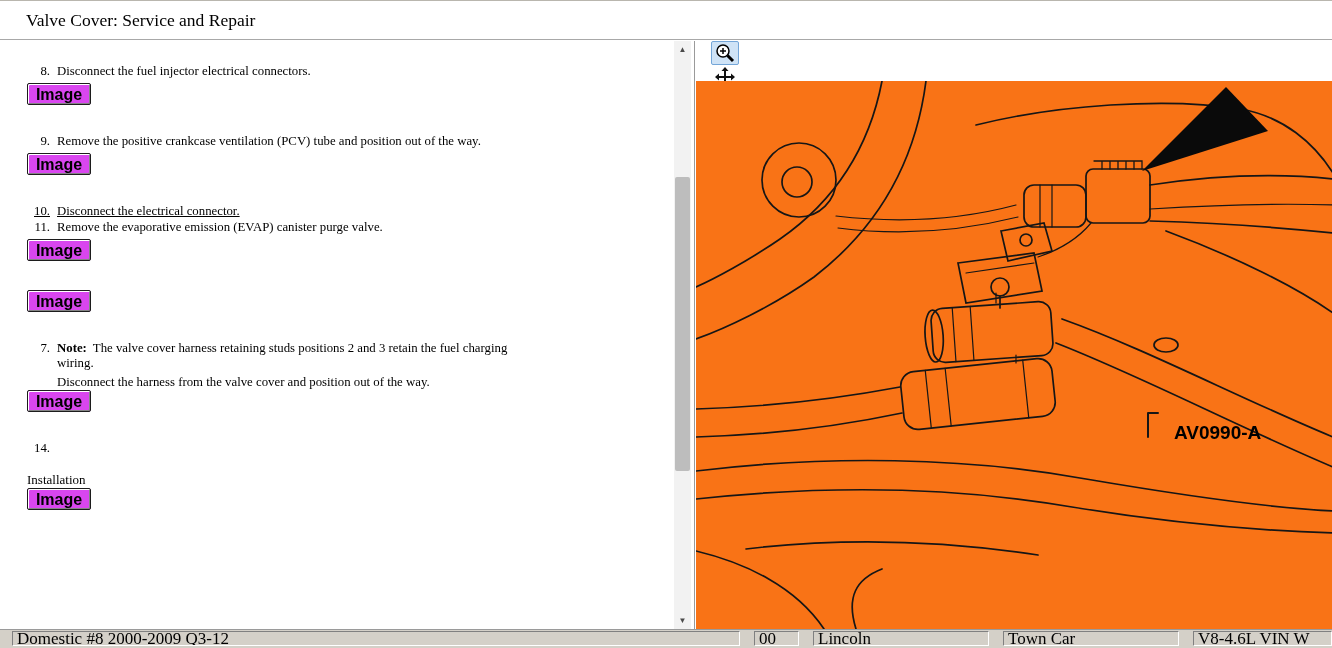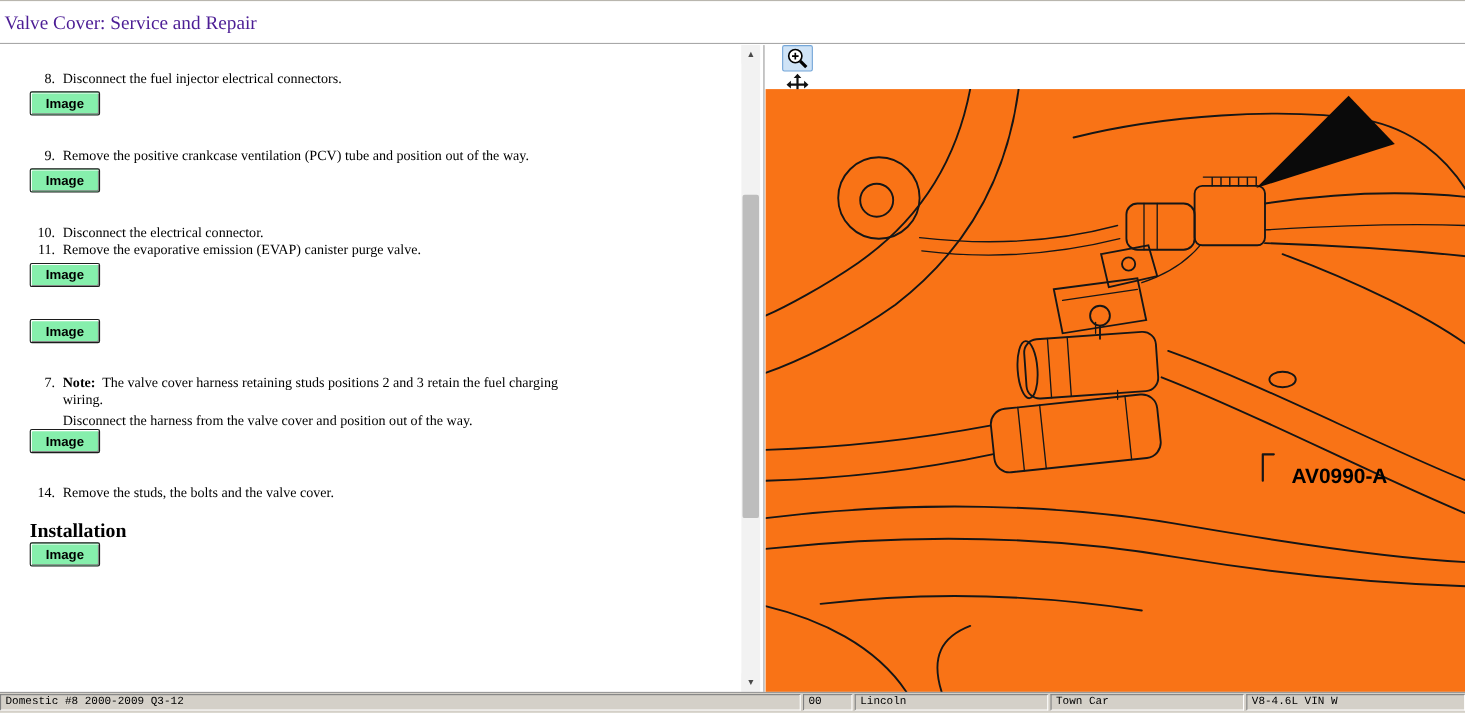--- a/index.html
+++ b/index.html
@@ -2,35 +2,35 @@
 <html><head>
 <meta charset="utf-8">
 <style>
   html,body{margin:0;padding:0;width:1332px;height:648px;overflow:hidden;
     background:#d4d0c8;font-family:"Liberation Serif",serif;}
   .window{position:absolute;inset:0;background:#fff;}
 
   
   .titlebar{position:absolute;left:0;top:0;width:1332px;height:40px;background:#fff;
     border-top:1px solid #b9b6ae;border-bottom:1px solid #a8a8a8;box-sizing:border-box;}
-  .titlebar .title{font-size:17.5px;line-height:38px;padding-left:4px;color:#4c1d95;}
+  .titlebar .title{font-size:17.5px;line-height:38px;padding-left:26px;color:#000000;}
 
   
   .left-panel{position:absolute;left:0;top:41px;width:674px;height:588px;background:#fff;
     overflow:hidden;box-sizing:border-box;padding-top:23px;font-size:12.8px;color:#000;}
   .step{display:flex;margin-bottom:4px;line-height:15px;}
-  .step.tight{margin-bottom:1px;}
+  .step.tight{margin-bottom:1px;text-decoration:underline;}
   .step-num{width:50px;text-align:right;flex:0 0 50px;}
   .step-body{margin-left:7px;max-width:486px;}
   .step-body b{margin-right:6px;}
   .step-cont{padding-left:57px;line-height:15px;max-width:486px;}
-  .install-head{font-weight:bold;margin:16px 0 0 27px;font-size:18px;}
-  .img-btn{display:block;margin:0 0 29px 27px;width:64px;height:22px;background:#86efac;
+  .install-head{font-weight:normal;margin:16px 0 0 27px;font-size:13px;}
+  .img-btn{display:block;margin:0 0 29px 27px;width:64px;height:22px;background:#d946ef;
     border:1px solid #1c1c1c;box-shadow:inset 1px 1px 0 #fff,inset -1px -1px 0 #848484;
-    font-family:"Liberation Sans",sans-serif;font-size:12px;font-weight:bold;color:#000;
+    font-family:"Liberation Sans",sans-serif;font-size:16px;font-weight:bold;color:#000;
     text-align:center;line-height:19px;cursor:default;border-radius:2px;}
 
   
   .scrollbar{position:absolute;left:674px;top:41px;width:17px;height:588px;background:#f2f2f2;}
   .sb-arrow{position:absolute;left:0;width:17px;height:17px;background:#f2f2f2;
     color:#4a4a4a;font-size:8px;text-align:center;line-height:17px;font-family:"Liberation Sans",sans-serif;}
   .sb-arrow.up{top:0;}
   .sb-arrow.down{bottom:0;}
   .sb-thumb{position:absolute;left:1px;top:136px;width:15px;height:294px;background:#bdbdbd;border-radius:2px;}
 
@@ -42,23 +42,23 @@
     background:transparent;border:1px solid transparent;padding:0;cursor:default;}
   .tb-btn.selected{background:#cfe3f6;border:1px solid #74a6d8;border-radius:2px;}
   .tb-btn.gap{margin-left:14px;}
   .tb-btn svg{display:block;}
   .diagram-area{position:absolute;left:1px;top:40px;right:0;bottom:0;background:#f97316;overflow:hidden;}
   .diagram-area svg{display:block;}
 
   
   .statusbar{position:absolute;left:0;top:629px;width:1332px;height:19px;background:#d4d0c8;
     border-top:1px solid #9a9a9a;box-sizing:border-box;display:flex;}
-  .sb-cell{box-sizing:border-box;height:15px;margin:1px 2px 0 0;border:1px solid;
+  .sb-cell{box-sizing:border-box;height:15px;margin:1px 2px 0 12px;border:1px solid;
     border-color:#808080 #fff #fff #808080;padding:0 4px;background:#d4d0c8;
-    font-family:Liberation Mono, monospace;font-size:10px;line-height:13px;color:#000;
+    font-family:Liberation Serif, serif;font-size:17px;line-height:13px;color:#000;
     white-space:nowrap;overflow:hidden;}
   .sb-c1{flex:0 0 728px;}
   .sb-c2{flex:0 0 45px;}
   .sb-c3{flex:0 0 176px;}
   .sb-c4{flex:0 0 176px;}
   .sb-c5{flex:1 1 auto;margin-right:0;}
 </style>
 </head>
 <body>
 
@@ -96,21 +96,20 @@
 
     <div class="step">
       <span class="step-num">7.</span>
       <span class="step-body"><b>Note:</b><span>The valve cover harness retaining studs positions 2 and 3 retain the fuel charging wiring.</span></span>
     </div>
     <div class="step-cont">Disconnect the harness from the valve cover and position out of the way.</div>
     <button class="img-btn">Image</button>
 
     <div class="step">
       <span class="step-num">14.</span>
-      <span class="step-body">Remove the studs, the bolts and the valve cover.</span>
     </div>
 
     <div class="install-head">Installation</div>
     <button class="img-btn">Image</button>
   </div>
 
   <div class="scrollbar">
     <div class="sb-arrow up">▲</div>
     <div class="sb-thumb"></div>
     <div class="sb-arrow down">▼</div>

